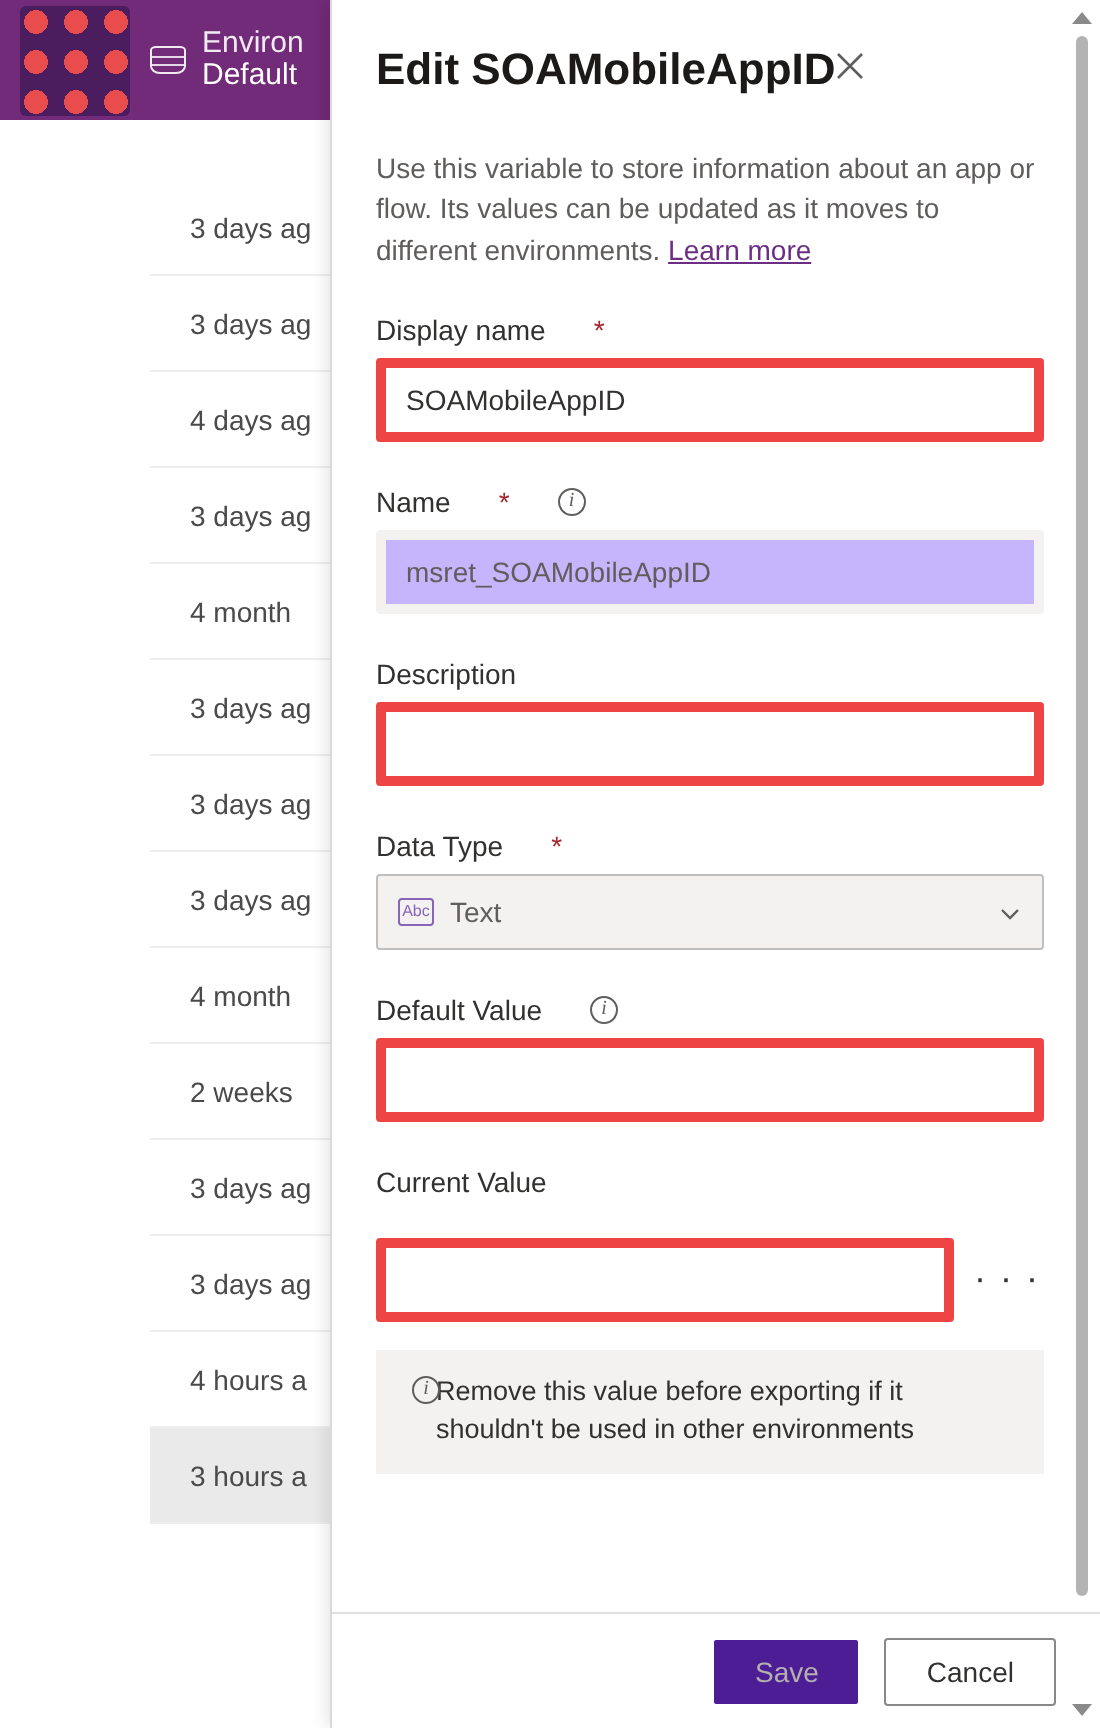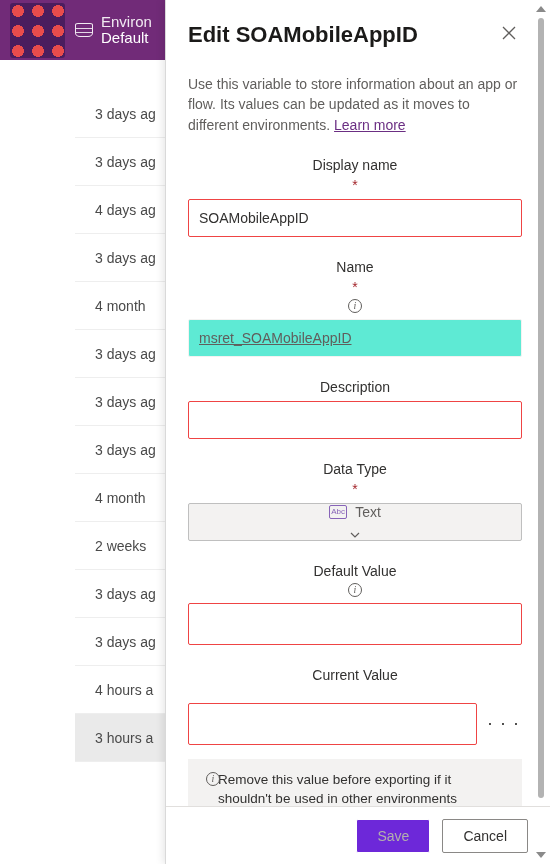--- a/index.html
+++ b/index.html
@@ -45,40 +45,40 @@
     box-shadow: -2px 0 8px rgba(0,0,0,.1);
     display: flex; flex-direction: column;
   }
   .scroll-track { position:absolute; top:6px; bottom:6px; right:4px; width:10px; }
   .scroll-arrow { width:0;height:0;border-left:5px solid transparent;border-right:5px solid transparent; position:absolute; left:0;}
   .scroll-arrow.up { top:0; border-bottom:6px solid #8a8a8a; }
   .scroll-arrow.down { bottom:0; border-top:6px solid #8a8a8a; }
   .scroll-thumb { position:absolute; top:12px; bottom:60px; left:2px; width:6px; background:#b3b3b3; border-radius:3px; }
 
   .panel-content { padding: 22px 28px 0 22px; overflow: hidden; flex: 1; }
-  .panel-header { display:flex; align-items: flex-start; justify-content: space-between; }
+  .panel-header { display:flex; align-items: flex-start; }
   .panel-title { font-size: 22px; font-weight: 600; color:#1b1a19; }
   .close { width: 20px; height: 20px; color:#605e5c; cursor:pointer; padding-top:4px;}
   .close svg { width: 14px; height: 14px; stroke: currentColor; }
 
   .panel-desc { font-size: 14px; color:#605e5c; margin-top: 26px; line-height: 1.45; }
   .panel-desc a { color:#6b2e83; text-decoration: underline; }
 
   .field { margin-top: 22px; }
-  .field-label { font-size: 14px; color:#323130; margin-bottom: 6px; display:flex; align-items:center; gap:4px;flex-direction:column;}
+  .field-label { font-size: 14px; color:#323130; margin-bottom: 6px; display:flex; align-items:center; gap:24px;}
   .field-label .req { color:#a4262c; }
   .info-icon { width:14px; height:14px; border:1px solid #605e5c; border-radius:50%; display:inline-flex; align-items:center; justify-content:center; font-size:10px; color:#605e5c; font-family: Georgia, serif; font-style: italic; line-height:1;}
   .text-input {
-    width: 100%; height: 38px; border: 1px solid #ef4444; border-radius: 2px;
+    width: 100%; height: 38px; border: 5px solid #ef4444; border-radius: 2px;
     padding: 16px 10px; font-size: 14px; color:#323130; background:#fff;
   }
-  .text-input.disabled { background:#5eead4; border-color:#f3f2f1; color:#605e5c;text-decoration:underline; }
+  .text-input.disabled { background:#c4b5fd; border-color:#f3f2f1; color:#605e5c; }
   .select {
     width: 100%; height: 38px; border: 1px solid #bfbfbf; background:#f3f2f1; border-radius:2px;
-    display:flex; align-items:center; justify-content:space-between; padding:0 10px; color:#605e5c; font-size:14px;flex-direction:column;
+    display:flex; align-items:center; justify-content:space-between; padding:0 10px; color:#605e5c; font-size:14px;
   }
   .select .left { display:flex; align-items:center; gap:8px; }
   .abc-icon { width:18px; height:14px; border:1px solid #8764b8; color:#8764b8; font-size:8px; display:flex; align-items:center; justify-content:center; border-radius:2px;}
   .chevron { width:12px; height:12px; }
   .chevron svg { stroke:#605e5c; }
 
   .current-row { display:flex; align-items:center; gap:8px; }
   .current-row .text-input { flex:1; height:42px;}
   .more { color:#323130; font-size:18px; letter-spacing:1px; cursor:pointer; padding:0 2px;}
 
@@ -88,21 +88,21 @@
   }
   .note-box .info-icon { position:absolute; left:18px; top:13px; }
 
   .subtext { font-size: 13.5px; color:#605e5c; margin-top:4px; line-height:1.45;}
 
   .footer {
     border-top: 1px solid #e1dfdd; height: 58px; display:flex; align-items:center; justify-content:flex-end; gap:12px; padding: 0 22px;
     background:#fff;
   }
   .btn { height: 34px; padding: 0 20px; font-size: 14px; border-radius:2px; cursor:pointer; }
-  .btn.save { background:#6d28d9; border:1px solid #fff; color:#b3b0ad; }
+  .btn.save { background:#4c1d95; border:1px solid #fff; color:#b3b0ad; }
   .btn.cancel { background:#fff; border:1px solid #8a8886; color:#323130; }
 </style>
 </head>
 <body>
 
 <div class="root">
 
   <div class="bg-header">
     <div class="dots"></div>
     <div class="db-icon"></div>

